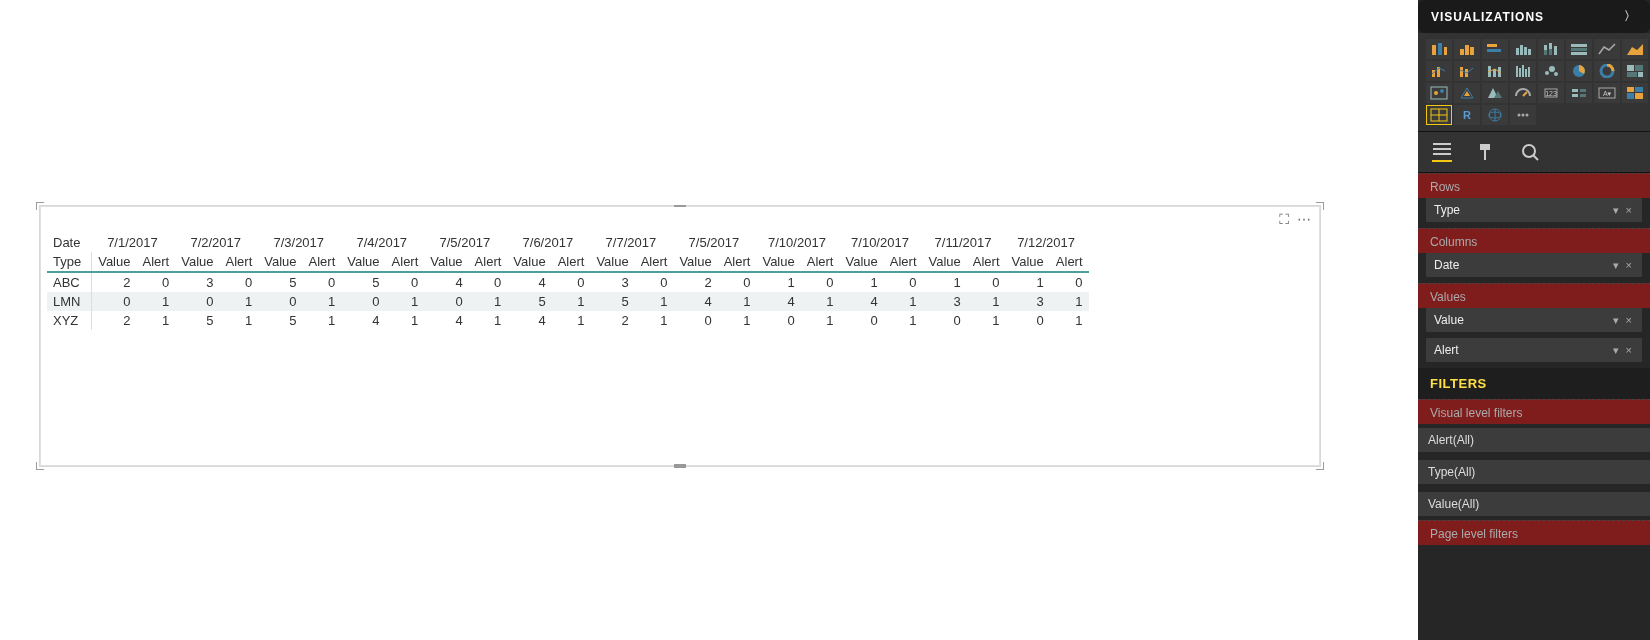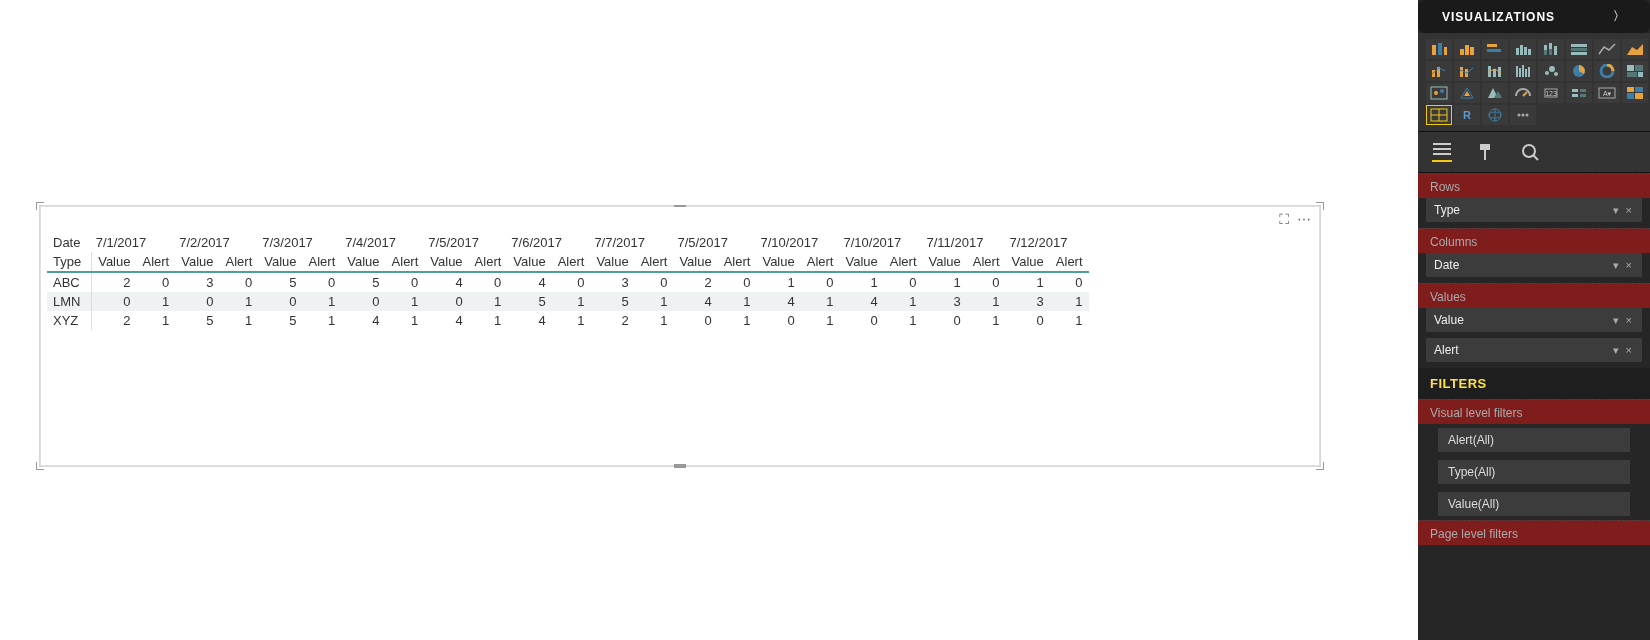--- a/index.html
+++ b/index.html
@@ -15,43 +15,43 @@
 .midhandle { position: absolute; width: 12px; height: 4px; background: #999; }
 .midhandle.top { top: -2px; left: 50%; transform: translateX(-50%); height: 2px; border-top: 1px solid #999; border-bottom: 1px solid #999; background: none; }
 .midhandle.bottom { bottom: -3px; left: 50%; transform: translateX(-50%); }
 .visual-toolbar { position: absolute; top: 4px; right: 8px; display: flex; gap: 8px; color: #666; font-size: 14px; }
 .visual-toolbar span { cursor: pointer; }
 
 .matrix { padding: 26px 6px 6px 6px; font-size: 13px; color: #333; }
 .matrix table { border-collapse: collapse; }
 .matrix th, .matrix td { padding: 2px 6px; font-weight: 400; text-align: right; white-space: nowrap; }
 .matrix .rowhead { text-align: left; padding-right: 10px; }
-.matrix .datehead { text-align: left; padding-left: 4px; }
+.matrix .datehead { text-align: center; padding-left: 4px; }
 .matrix thead tr:last-child th { border-bottom: 2px solid #4f9e9e; }
 .matrix tbody tr:nth-child(even) { background: #eef2f2; }
 .matrix .typecol { border-right: 1px solid #ddd; }
 
 .side { width: 232px; background: #262626; color: #ccc; font-size: 12px; display: flex; flex-direction: column; overflow: hidden; }
-.side-head { background: #1a1a1a; padding: 8px 24px; font-weight: 700; letter-spacing: 1px; color: #fff; font-size: 12px; display: flex; justify-content: space-between; align-items: center; border-radius: 7px; }
+.side-head { background: #1a1a1a; padding: 8px 13px; font-weight: 700; letter-spacing: 1px; color: #fff; font-size: 12px; display: flex; justify-content: space-between; align-items: center; border-radius: 7px; }
 .side-head .chev { font-size: 12px; color: #ccc; }
 .viz-grid { display: grid; grid-template-columns: repeat(8, 26px); gap: 2px 2px; padding: 6px 8px; background: #333; }
 .viz-ico { width: 26px; height: 20px; background: #3a3a3a; display: flex; align-items: center; justify-content: center; font-size: 11px; cursor: pointer; border: 1px solid transparent; }
 .viz-ico.sel { border: 1px solid #f2c811; }
 .viz-ico svg { width: 18px; height: 14px; }
 
 .tabs { display: flex; gap: 24px; padding: 10px 14px; background: #333; border-top: 1px solid #111; border-bottom: 1px solid #111; }
 .tab-ico { width: 20px; height: 20px; color: #ccc; cursor: pointer; display: flex; align-items: center; justify-content: center; }
 .tab-ico.active { border-bottom: 2px solid #f2c811; padding-bottom: 2px; }
 
 .sec-label { padding: 6px 12px 4px; color: #aaa; font-size: 12px; background: #7f1d1d; border-top: 1px dashed #444; }
 .well { margin: 0 8px 6px; background: #3c3c3c; padding: 5px 8px; color: #eee; display: flex; justify-content: space-between; align-items: center; border-radius: 1px; cursor: pointer; }
 .well .act { color: #aaa; font-size: 11px; letter-spacing: 2px; }
 
 .filters-head { background: #1e1e1e; padding: 8px 12px; font-weight: 700; color: #fde047; font-size: 13px; letter-spacing: 0.5px; }
-.filter-row { margin: 4px 20px; background: #3c3c3c; padding: 5px 10px; color: #ddd; font-size: 12px; cursor: pointer; }
+.filter-row { margin: 4px 0; background: #3c3c3c; padding: 5px 10px; color: #ddd; font-size: 12px; cursor: pointer; }
 </style>
 </head>
 <body>
 
 <div class="canvas">
   <div class="visual-frame">
     <div class="corner tl"></div>
     <div class="corner tr"></div>
     <div class="corner bl"></div>
     <div class="corner br"></div>

